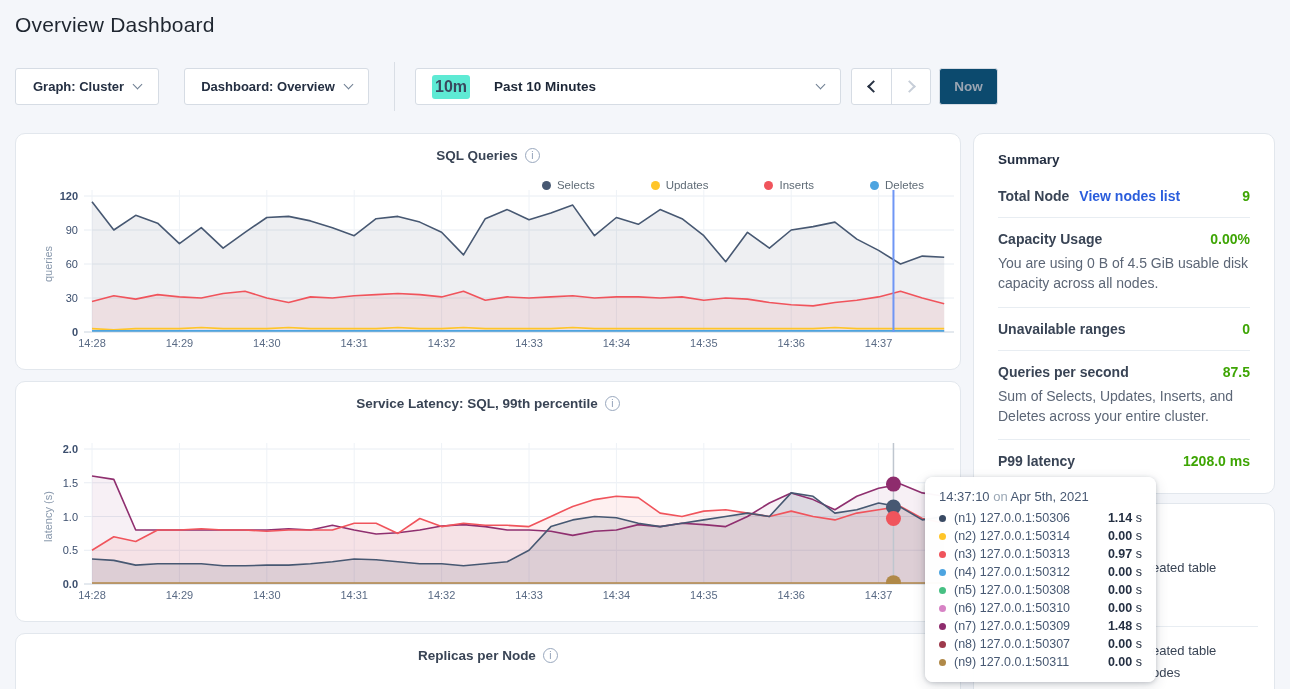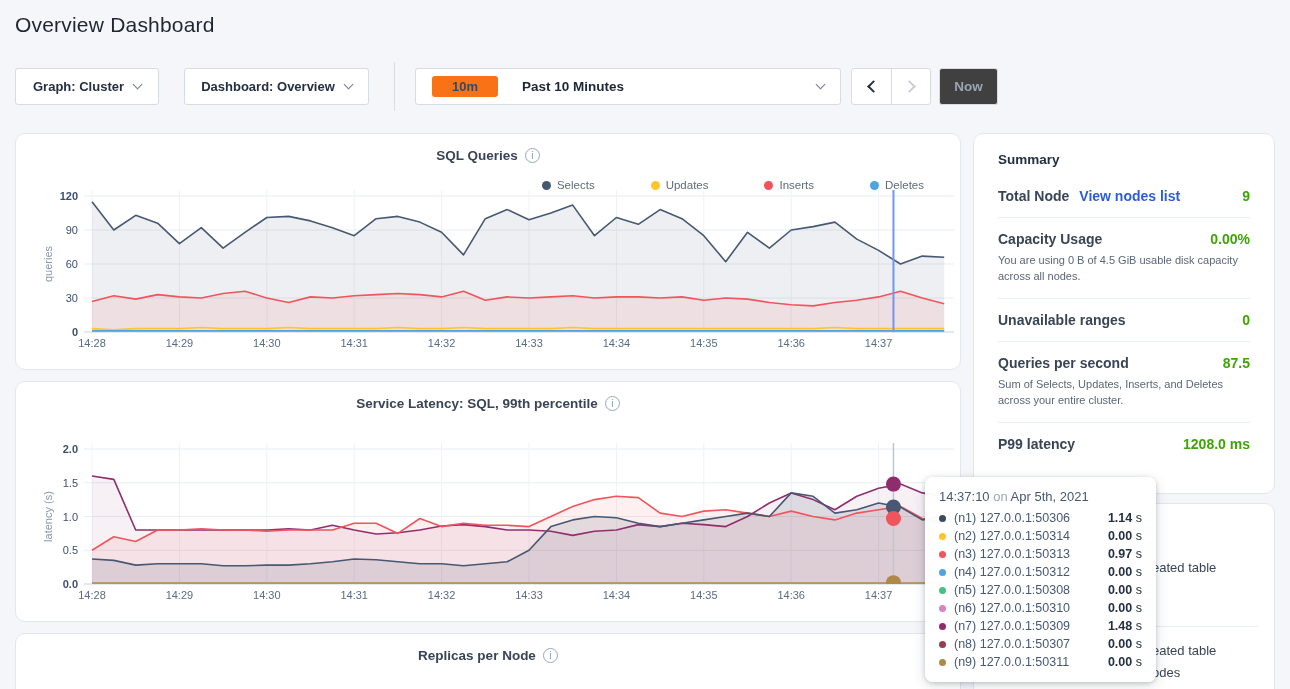--- a/index.html
+++ b/index.html
@@ -18,29 +18,29 @@
     position:absolute; top:68px; height:37px;
     background:#fff; border:1px solid #d6dce4; border-radius:3px;
     display:flex; align-items:center; justify-content:center;
     font-size:13px; font-weight:700; color:#242f42; cursor:pointer; gap:10px;
   }
   .chev { width:7px; height:7px; border-right:1.8px solid #6e7e92; border-bottom:1.8px solid #6e7e92; transform:rotate(45deg); margin-top:-4px; }
   .dd-graph { left:15px; width:144px; }
   .dd-dashboard { left:184px; width:185px; }
   .toolbar-divider { position:absolute; left:394px; top:62px; height:49px; width:1px; background:#d9dee5; }
   .time-selector { left:415px; width:426px; justify-content:flex-start; padding:0 16px; }
-  .time-badge { background:#f97316; border-radius:3px; font-size:13px; font-weight:700; color:#39485e; padding:3px 20px; margin-right:14px; }
+  .time-badge { background:#5eead4; border-radius:3px; font-size:16px; font-weight:700; color:#39485e; padding:3px 3px; margin-right:14px; }
   .time-label { font-size:13.5px; font-weight:700; color:#1c2636; }
   .time-selector .chev { margin-left:auto; }
   .nav-group { position:absolute; left:851px; top:68px; height:37px; display:flex; background:#fff; border:1px solid #d6dce4; border-radius:3px; }
   .nav-btn { width:39px; display:flex; align-items:center; justify-content:center; cursor:pointer; }
   .nav-btn + .nav-btn { border-left:1px solid #d6dce4; }
   .chev-left  { width:9px; height:9px; border-right:2.2px solid #273142; border-bottom:2.2px solid #273142; transform:rotate(135deg); margin-left:4px; }
   .chev-right { width:9px; height:9px; border-right:2.2px solid #c7ced8; border-bottom:2.2px solid #c7ced8; transform:rotate(-45deg); margin-right:4px; }
-  .btn-now { left:939px; width:59px; background:#404040; color:#9aa5b2; font-size:13.5px; }
+  .btn-now { left:939px; width:59px; background:#0c4a6e; color:#9aa5b2; font-size:13.5px; }
 
   
   .card { position:absolute; background:#fff; border:1px solid #e2e7ed; border-radius:10px; }
   .chart-card-0 { left:15px; top:133px; width:946px; height:237px; }
   .chart-card-1 { left:15px; top:381px; width:946px; height:241px; }
   .chart-card-2 { left:15px; top:633px; width:946px; height:130px; }
   .summary-card { left:973px; top:133px; width:302px; height:361px; }
   .events-card  { left:973px; top:503px; width:302px; height:260px; }
 
   .chart-title { position:absolute; left:0; right:0; top:14px; text-align:center; font-size:13.5px; font-weight:700; color:#394455;
@@ -55,21 +55,21 @@
 
   
   .summary-inner { padding:18px 24px 0 24px; }
   .summary-title { font-size:13.5px; font-weight:700; color:#242f42; margin-bottom:8px; }
   .s-row { padding:13px 0; border-bottom:1px solid #e8edf2; }
   .s-row:last-child { border-bottom:none; }
   .s-head { display:flex; align-items:baseline; gap:10px; }
   .s-label { font-size:14px; font-weight:700; color:#394455; }
   .s-link { font-size:14px; font-weight:700; color:#2a5ddc; text-decoration:none; cursor:pointer; }
   .s-val { margin-left:auto; font-size:14px; font-weight:700; color:#3ea504; white-space:nowrap; }
-  .s-desc { margin-top:6px; font-size:11px; color:#5c6676; line-height:1.45; }
+  .s-desc { margin-top:6px; font-size:14px; color:#5c6676; line-height:1.45; }
 
   
   .ev-frag { position:absolute; font-size:13px; color:#394455; white-space:nowrap; }
   .ev-frag-0 { left:178px; top:56px; }
   .ev-divider { position:absolute; left:20px; right:16px; top:122px; height:1px; background:#e8edf2; }
   .ev-frag-1 { left:178px; top:139px; }
   .ev-frag-2 { left:178px; top:161px; }
 
   
   .tooltip {

